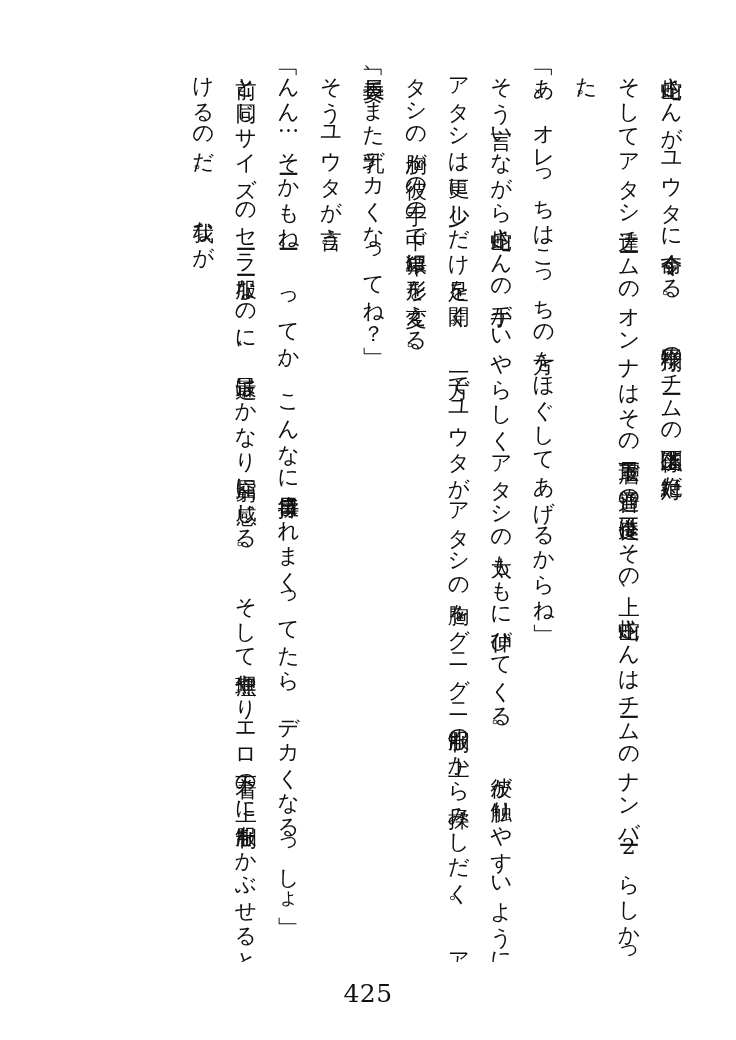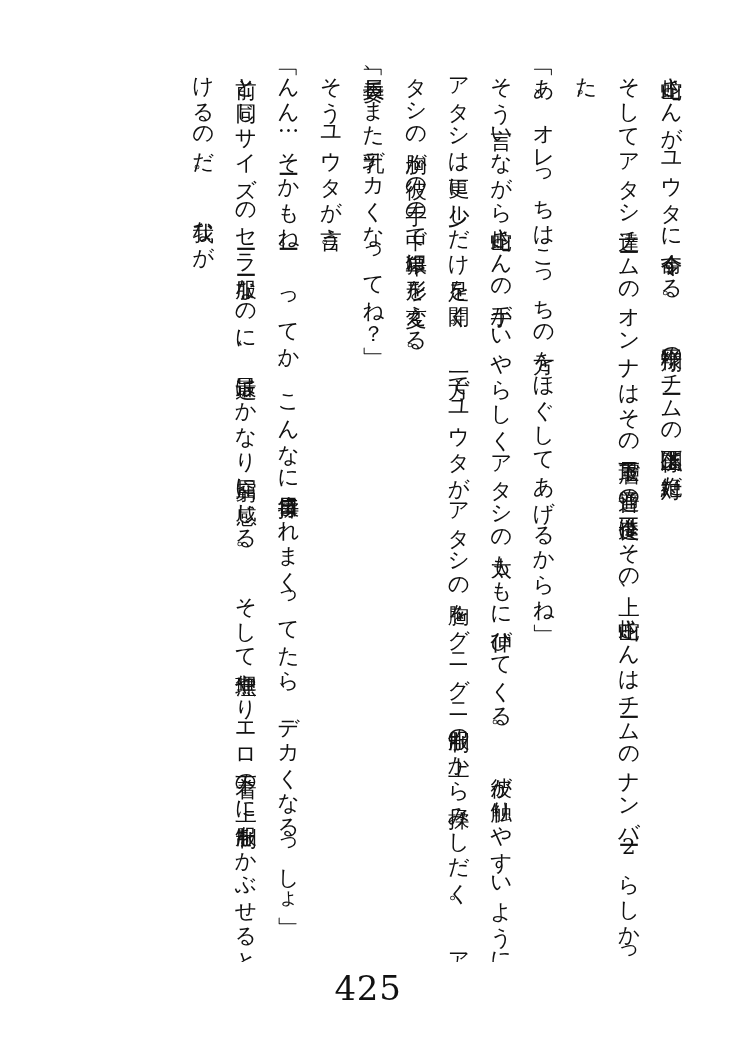--- a/index.html
+++ b/index.html
@@ -36,21 +36,21 @@
     text-align: justify;
     overflow: hidden;
     white-space: pre-wrap;
   }
   .page-number {
     position: absolute;
     bottom: 32px;
     left: 0;
     right: 0;
     text-align: center;
-    font-size: 34px;
+    font-size: 25px;
     font-family: "DejaVu Serif", "Liberation Serif", serif;
     color: #111111;
     letter-spacing: 0.02em;
   }
 </style>
 </head>
 <body>
 
 <div class="page">
 

